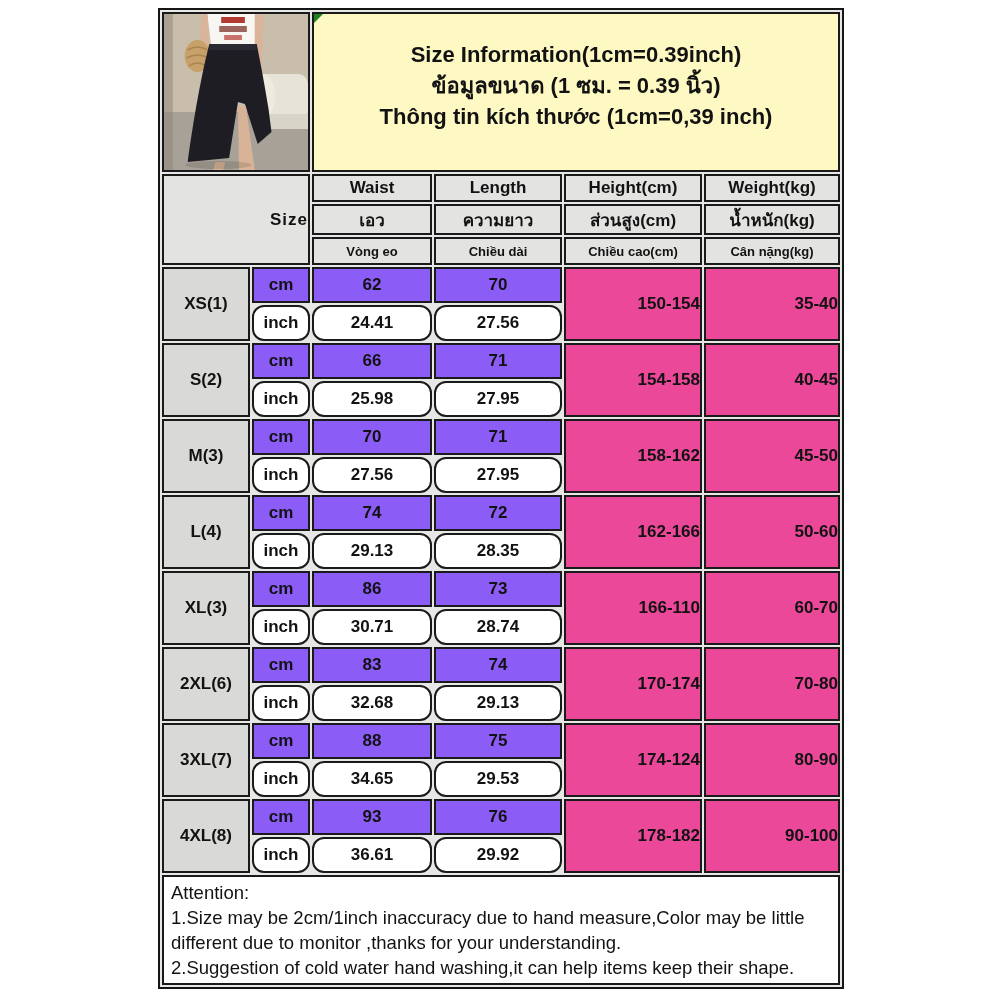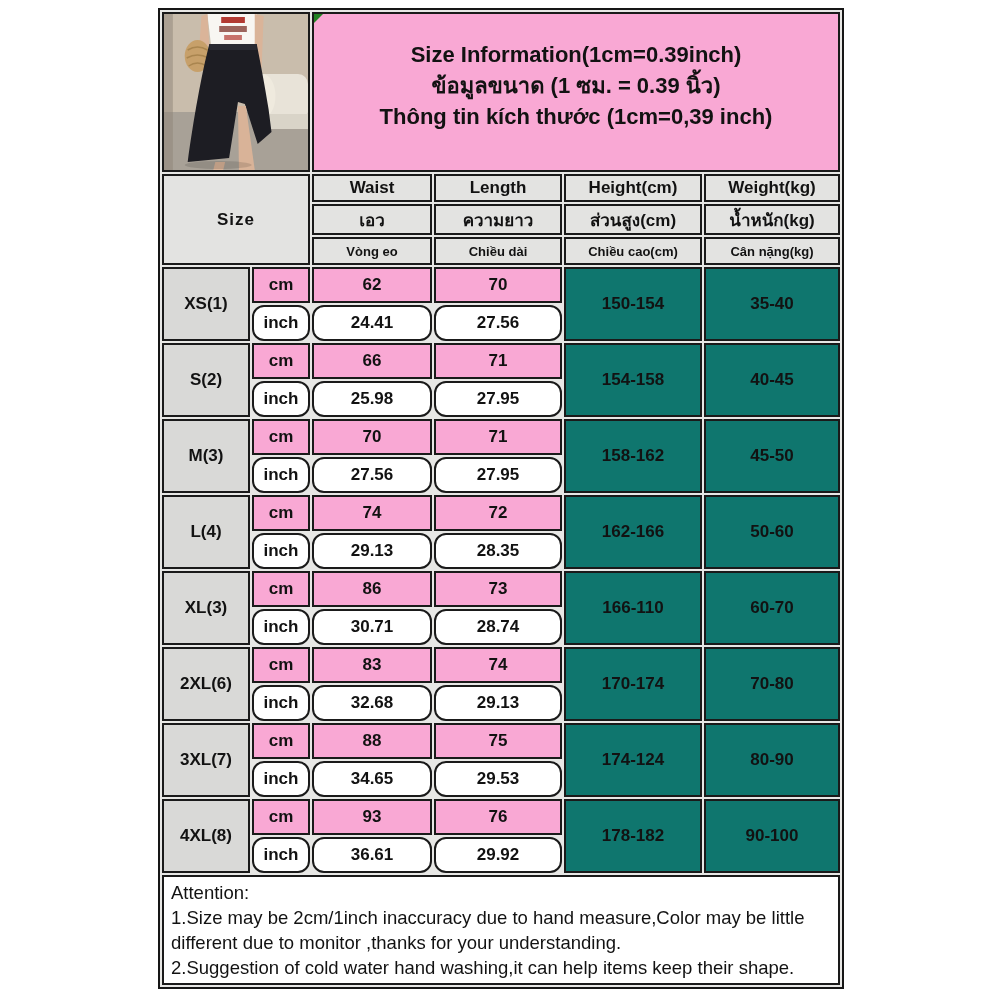--- a/index.html
+++ b/index.html
@@ -13,38 +13,38 @@
     background:#e7e7e5; border:2px solid #161616;
   }
   td {
     border:2px solid #1a1a1a; text-align:center; vertical-align:middle;
     font-weight:bold; overflow:hidden;
   }
 
   
   td.photo-cell { height:160px; padding:0; background:#ededeb; }
   td.photo-cell svg { display:block; width:100%; height:100%; }
-  td.title-cell { background:#f9a8d4; position:relative; font-size:22px; line-height:31px; }
+  td.title-cell { background:#fef9c3; position:relative; font-size:22px; line-height:31px; }
   .title-lines { padding-bottom:14px; }
   .corner-triangle {
     position:absolute; top:-2px; left:-2px; width:0; height:0;
     border-top:13px solid #218021; border-right:13px solid transparent;
   }
 
   
   tr.hdr td { height:28px; background:#e3e3e1; font-size:17px; }
   tr.hdr td.vi-row-cell { font-size:13px; }
-  td.size-head { background:#d9d9d7; font-size:31px; letter-spacing:1px; }
+  td.size-head { background:#d9d9d7; font-size:31px; letter-spacing:1px;text-align:right; }
 
   
   tr.sub-row td { height:36px; font-size:17px; }
   td.size-cell { background:#d9d9d7; font-size:18px; }
-  td.cm-bg  { background:#f9a8d4; }
+  td.cm-bg  { background:#8b5cf6; }
   td.in-bg  { background:#ffffff;border-radius:12px; }
-  td.range-cell { background:#0f766e; }
+  td.range-cell { background:#ec4899;text-align:right; }
 
   
   td.attention-cell {
     height:94px; background:#ffffff; text-align:left; vertical-align:top;
     font-weight:normal; font-size:18.5px; line-height:25px; padding:3px 7px;
   }
 </style>
 </head>
 <body>
 

